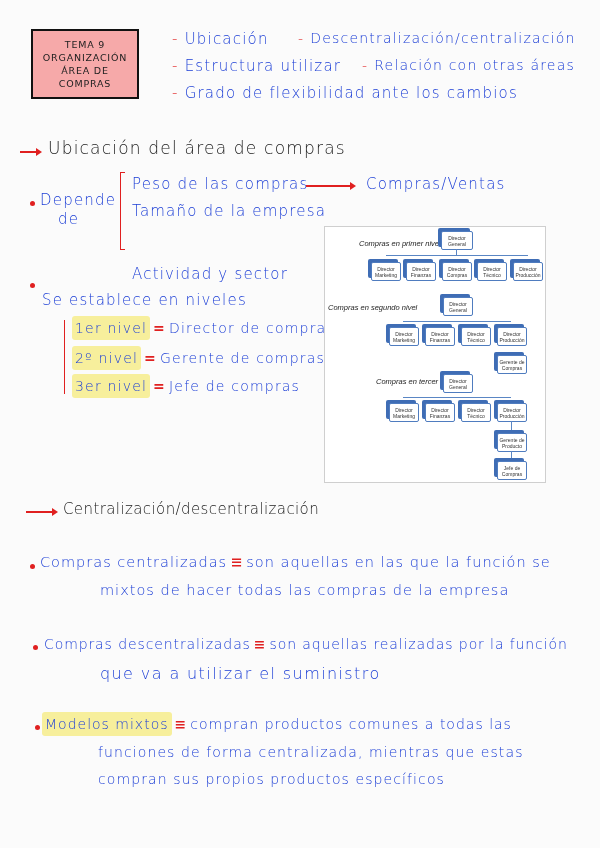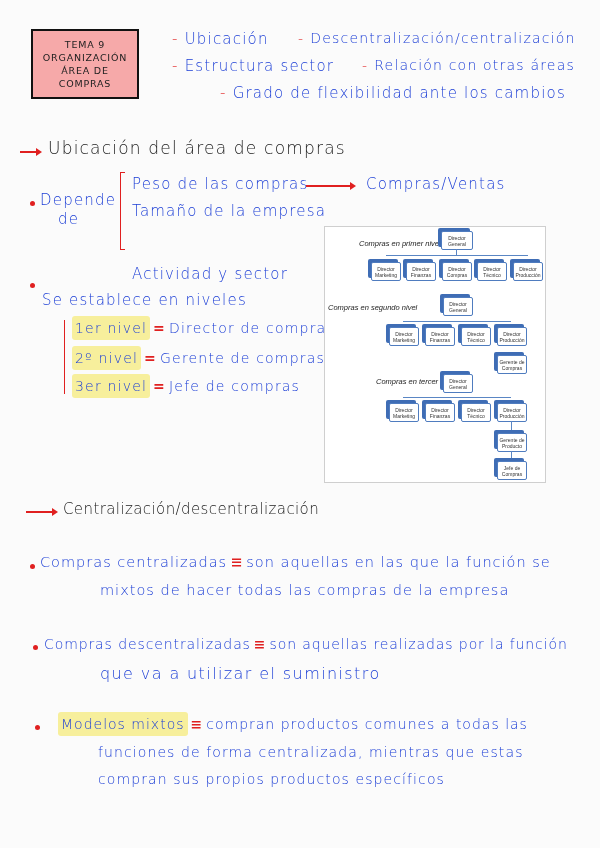--- a/index.html
+++ b/index.html
@@ -34,23 +34,23 @@
 
 <div class="title-box">
   <span>TEMA 9</span>
   <span>ORGANIZACIÓN</span>
   <span>ÁREA DE</span>
   <span>COMPRAS</span>
 </div>
 
 <div class="hw" style="left:172px;top:30px;"><span class="dash">-</span><span>Ubicación</span></div>
 <div class="hw" style="left:298px;top:30px;font-size:14px;"><span class="dash">-</span><span>Descentralización/centralización</span></div>
-<div class="hw" style="left:172px;top:57px;"><span class="dash">-</span><span>Estructura sector</span></div>
+<div class="hw" style="left:172px;top:57px;"><span class="dash">-</span><span>Estructura utilizar</span></div>
 <div class="hw" style="left:362px;top:57px;font-size:14px;"><span class="dash">-</span><span>Relación con otras áreas</span></div>
-<div class="hw" style="left:172px;top:84px;margin-left:48px;"><span class="dash">-</span><span>Grado de flexibilidad ante los cambios</span></div>
+<div class="hw" style="left:172px;top:84px;"><span class="dash">-</span><span>Grado de flexibilidad ante los cambios</span></div>
 
 <div class="arrow" style="left:20px;top:151px;width:20px;"></div>
 <div class="hw black" style="left:48px;top:138px;font-size:17px;">Ubicación del área de compras</div>
 
 <div class="dot" style="left:30px;top:201px;"></div>
 <div class="hw" style="left:40px;top:191px;">Depende</div>
 <div class="hw" style="left:58px;top:210px;">de</div>
 <div class="bracer" style="left:120px;top:172px;height:76px;border-top:1.5px solid #e02020;border-bottom:1.5px solid #e02020;width:4px;"></div>
 <div class="hw" style="left:132px;top:175px;">Peso de las compras</div>
 <div class="hw" style="left:132px;top:202px;">Tamaño de la empresa</div>
@@ -114,17 +114,17 @@
 </div>
 <div class="hw" style="left:100px;top:582px;font-size:14.5px;letter-spacing:1px;">mixtos de hacer todas las compras de la empresa</div>
 
 <div class="dot" style="left:33px;top:645px;"></div>
 <div class="hw" style="left:44px;top:636px;font-size:14px;letter-spacing:0.9px;">
   <span>Compras descentralizadas</span><span class="eq">≡</span><span>son aquellas realizadas por la función</span>
 </div>
 <div class="hw" style="left:100px;top:664px;font-size:16px;letter-spacing:1.4px;">que va a utilizar el suministro</div>
 
 <div class="dot" style="left:35px;top:725px;"></div>
-<div class="hw" style="left:42px;top:716px;font-size:14px;letter-spacing:1px;margin-left:16px;">
+<div class="hw" style="left:42px;top:716px;font-size:14px;letter-spacing:1px;">
   <span class="hl">Modelos mixtos</span><span class="eq">≡</span><span>compran productos comunes a todas las</span>
 </div>
 <div class="hw" style="left:98px;top:744px;font-size:14px;letter-spacing:1.1px;">funciones de forma centralizada, mientras que estas</div>
 <div class="hw" style="left:98px;top:771px;font-size:14px;letter-spacing:1.1px;">compran sus propios productos específicos</div>
 
 </body></html>

